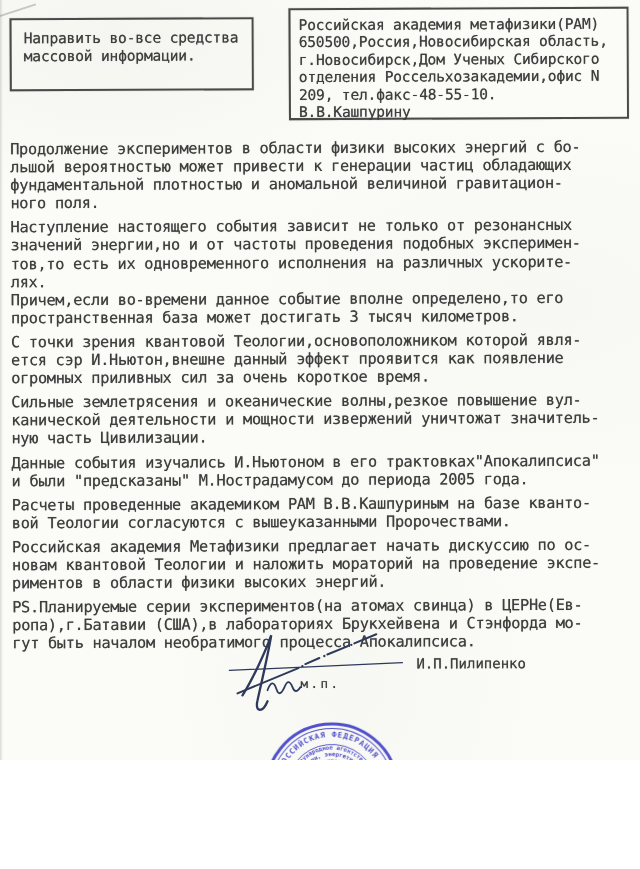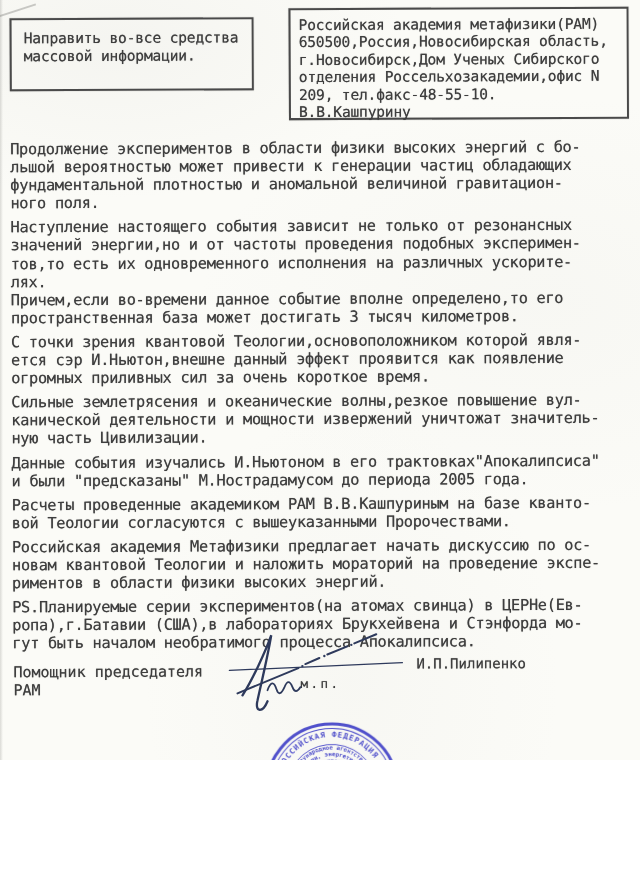--- a/index.html
+++ b/index.html
@@ -93,22 +93,20 @@
       <p class="typed">Расчеты проведенные академиком РАМ В.В.Кашпуриным на базе кванто-
 вой Теологии согласуются с вышеуказанными Пророчествами.</p>
       <p class="typed">Российская академия Метафизики предлагает начать дискуссию по ос-
 новам квантовой Теологии и наложить мораторий на проведение экспе-
 риментов в области физики высоких энергий.</p>
       <p class="typed">PS.Планируемые серии экспериментов(на атомах свинца) в ЦЕРНе(Ев-
 ропа),г.Батавии (США),в лабораториях Брукхейвена и Стэнфорда мо-
 гут быть началом необратимого процесса Апокалипсиса.</p>
     </div>
 
-    <div class="sig-role typed">Помощник председателя
-РАМ</div>
     <div class="sig-name typed">И.П.Пилипенко</div>
     <div class="seal-mark typed">м.п.</div>
 
     <svg class="sig-svg" width="235" height="105" viewBox="0 0 235 105">
       <g fill="none" stroke="#2e3a5c" stroke-linecap="round">
 
         <path d="M 23 54 L 196 47" stroke-width="1.3"></path>
 
         <path d="M 31 77 L 92 52 M 99 48 L 113 42 M 121 38.5 L 141 30.5 M 148 27.5 L 170 18.5" stroke-width="2"></path>
         <circle cx="96" cy="50" r="1.2" fill="#2e3a5c" stroke="none"></circle>

